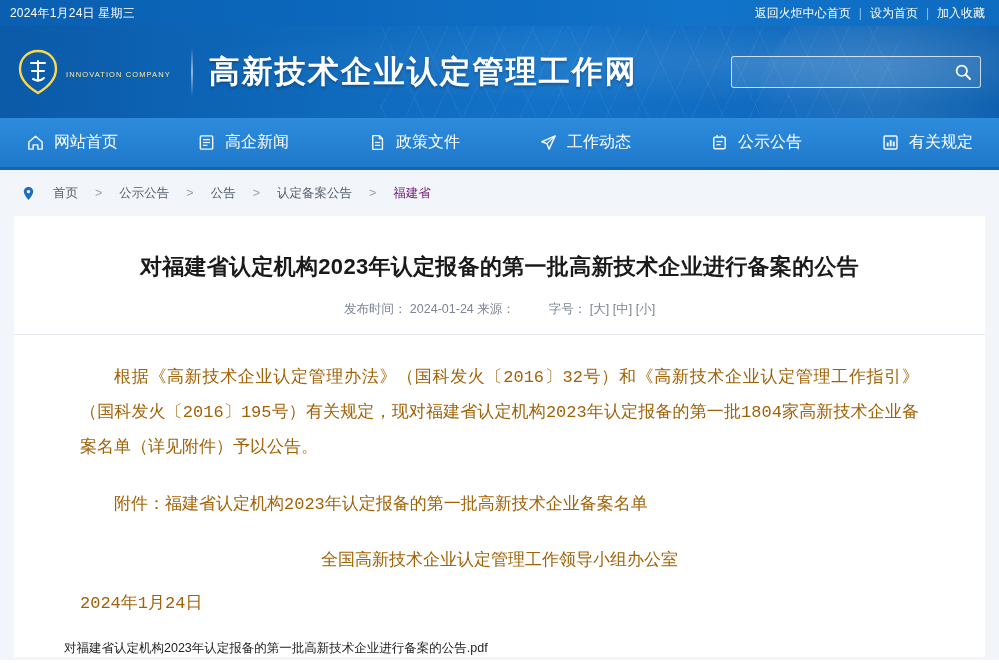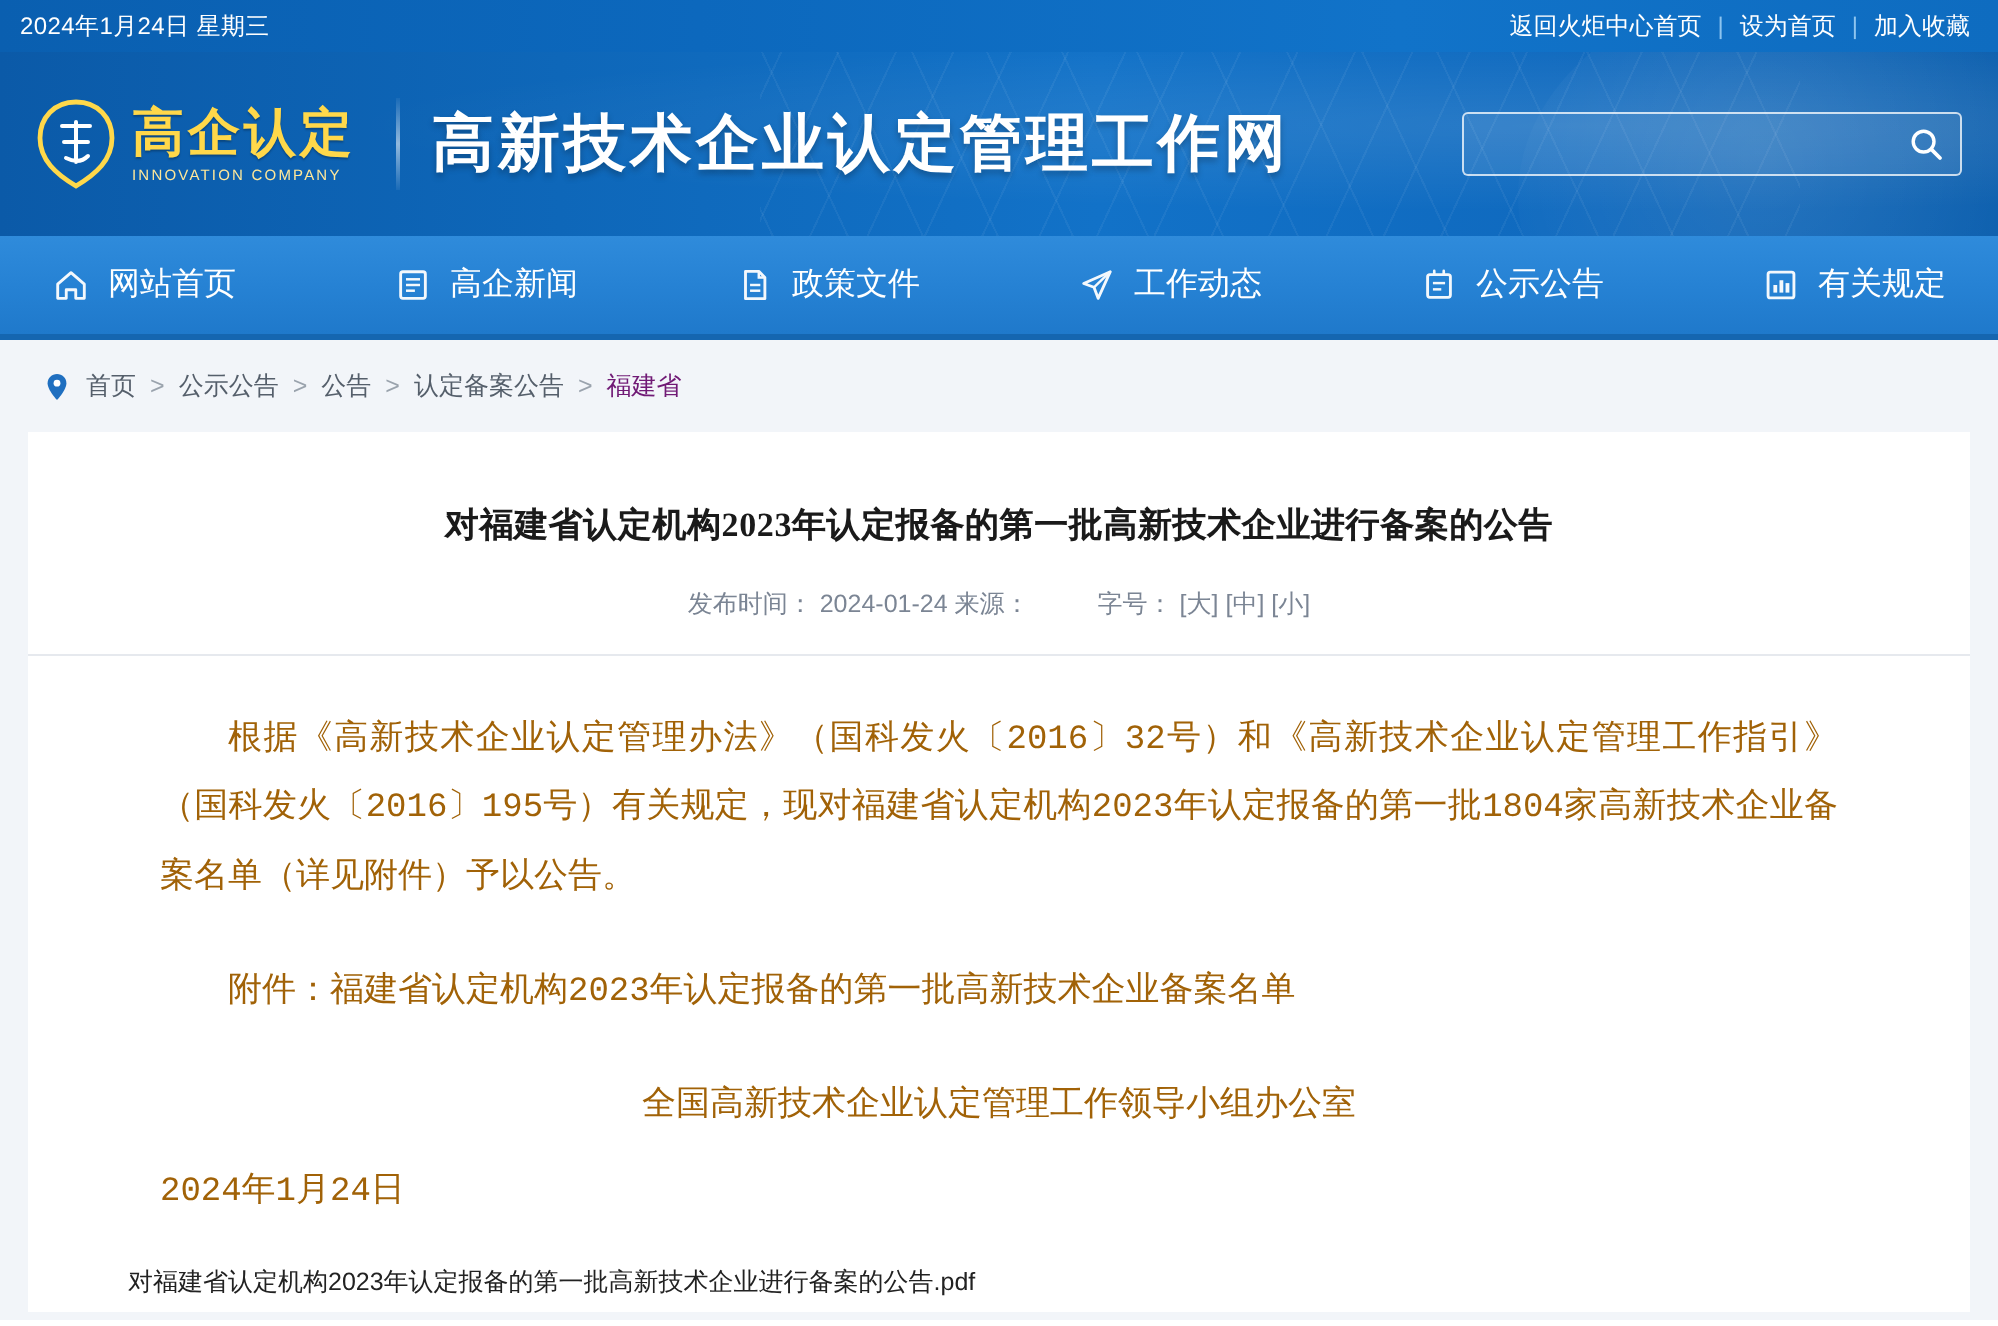--- a/index.html
+++ b/index.html
@@ -153,44 +153,43 @@
   .page {
     background: #f2f5f9;
     padding: 0 0 0 0;
     height: calc(663px - 26px - 92px - 55px);
     position: relative;
   }
   .breadcrumb {
     height: 46px;
     display: flex;
     align-items: center;
-    gap: 6px;
+    gap: 16px;
     padding-left: 22px;
     font-size: 12.5px;
     color: #555f6b;
   }
   .breadcrumb .pin { width: 13px; height: 15px; margin-right: 2px; }
   .breadcrumb a { color: #555f6b; text-decoration: none; }
   .breadcrumb .crumb-sep { color: #9aa3ad; padding: 0 1px; }
   .breadcrumb .current { color: #701a75; }
 
   .card {
     background: #ffffff;
     margin: 0 14px;
     min-height: 440px;
     padding: 34px 40px 0 40px;
   }
   .doc-title {
     text-align: center;
-    font-size: 17px;
+    font-size: 22px;
     font-weight: bold;
     color: #1a1a1a;
     line-height: 1.5;
     letter-spacing: 0.3px;
-    font-family: Liberation Serif, serif;
   }
   .doc-meta {
     display: flex;
     align-items: center;
     justify-content: center;
     gap: 34px;
     margin-top: 18px;
     font-size: 12.5px;
     color: #7b8594;
   }
@@ -237,21 +236,20 @@
 
 <div class="banner">
   <div class="logo-block">
     <div class="logo-mark">
       <svg width="40" height="46" viewBox="0 0 40 46" xmlns="http://www.w3.org/2000/svg">
         <path d="M20 2 C9 2 2 10 2 20 C2 31 10 38 20 44 C30 38 38 31 38 20 C38 10 31 2 20 2 Z" fill="none" stroke="#ffd84a" stroke-width="2.4"></path>
         <path d="M13 14 h14 M20 12 v20 M14 22 h12 M15 30 c4 2 8 2 11 -1" fill="none" stroke="#ffffff" stroke-width="2" stroke-linecap="round"></path>
       </svg>
     </div>
     <div class="logo-text">
-      <div class="logo-cn">高企认定</div>
       <div class="logo-en">INNOVATION COMPANY</div>
     </div>
   </div>
   <div class="logo-divider"></div>
   <div class="banner-title">高新技术企业认定管理工作网</div>
 
   <div class="search-wrap">
     <div class="search-box">
       <input type="text" placeholder="" style="">
       <span class="search-icon">

